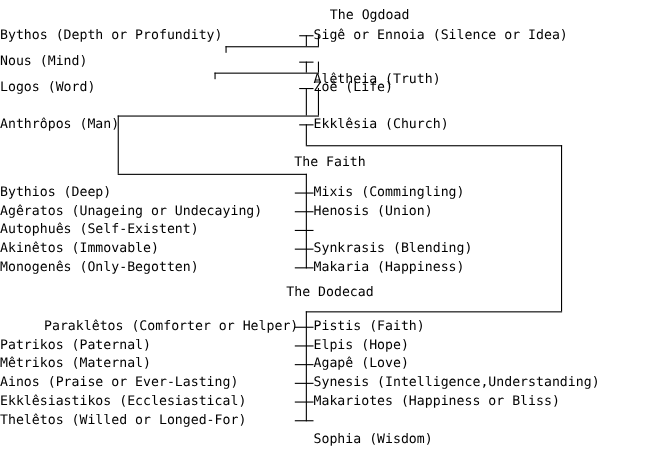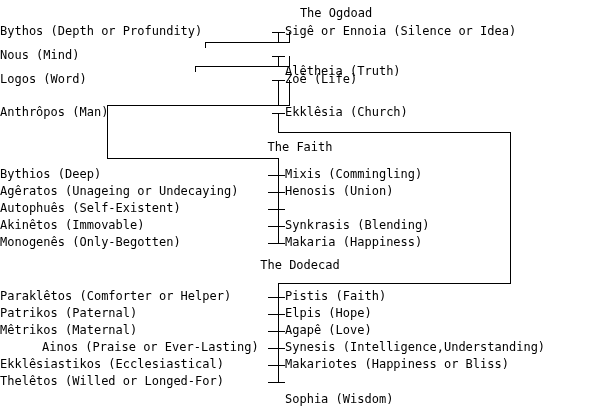--- a/index.html
+++ b/index.html
@@ -85,30 +85,30 @@
 
   <div class="v" style="left:278px;top:158px;height:86px;"></div>
   <div class="h" style="left:268px;top:175px;width:17px;"></div>
   <div class="h" style="left:268px;top:192px;width:17px;"></div>
   <div class="h" style="left:268px;top:209px;width:17px;"></div>
   <div class="h" style="left:268px;top:226px;width:17px;"></div>
   <div class="h" style="left:268px;top:243px;width:17px;"></div>
 
   <div class="heading" style="top:258px;">The Dodecad</div>
 
-  <div class="left" style="top:289px;">Paraklêtos (Comforter or Helper)</div>
+  <div class="left" style="top:289px;padding-left:40px;">Paraklêtos (Comforter or Helper)</div>
   <div class="right" style="top:289px;">Pistis (Faith)</div>
 
   <div class="left" style="top:306px;">Patrikos (Paternal)</div>
   <div class="right" style="top:306px;">Elpis (Hope)</div>
 
   <div class="left" style="top:323px;">Mêtrikos (Maternal)</div>
   <div class="right" style="top:323px;">Agapê (Love)</div>
 
-  <div class="left" style="top:340px;margin-left:42px;">Ainos (Praise or Ever-Lasting)</div>
+  <div class="left" style="top:340px;">Ainos (Praise or Ever-Lasting)</div>
   <div class="right" style="top:340px;">Synesis (Intelligence,Understanding)</div>
 
   <div class="left" style="top:357px;">Ekklêsiastikos (Ecclesiastical)</div>
   <div class="right" style="top:357px;">Makariotes (Happiness or Bliss)</div>
 
   <div class="left" style="top:374px;">Thelêtos (Willed or Longed-For)</div>
   <div class="right" style="top:392px;">Sophia (Wisdom)</div>
 
   <div class="v" style="left:278px;top:283px;height:100px;"></div>
   <div class="h" style="left:268px;top:297px;width:17px;"></div>

